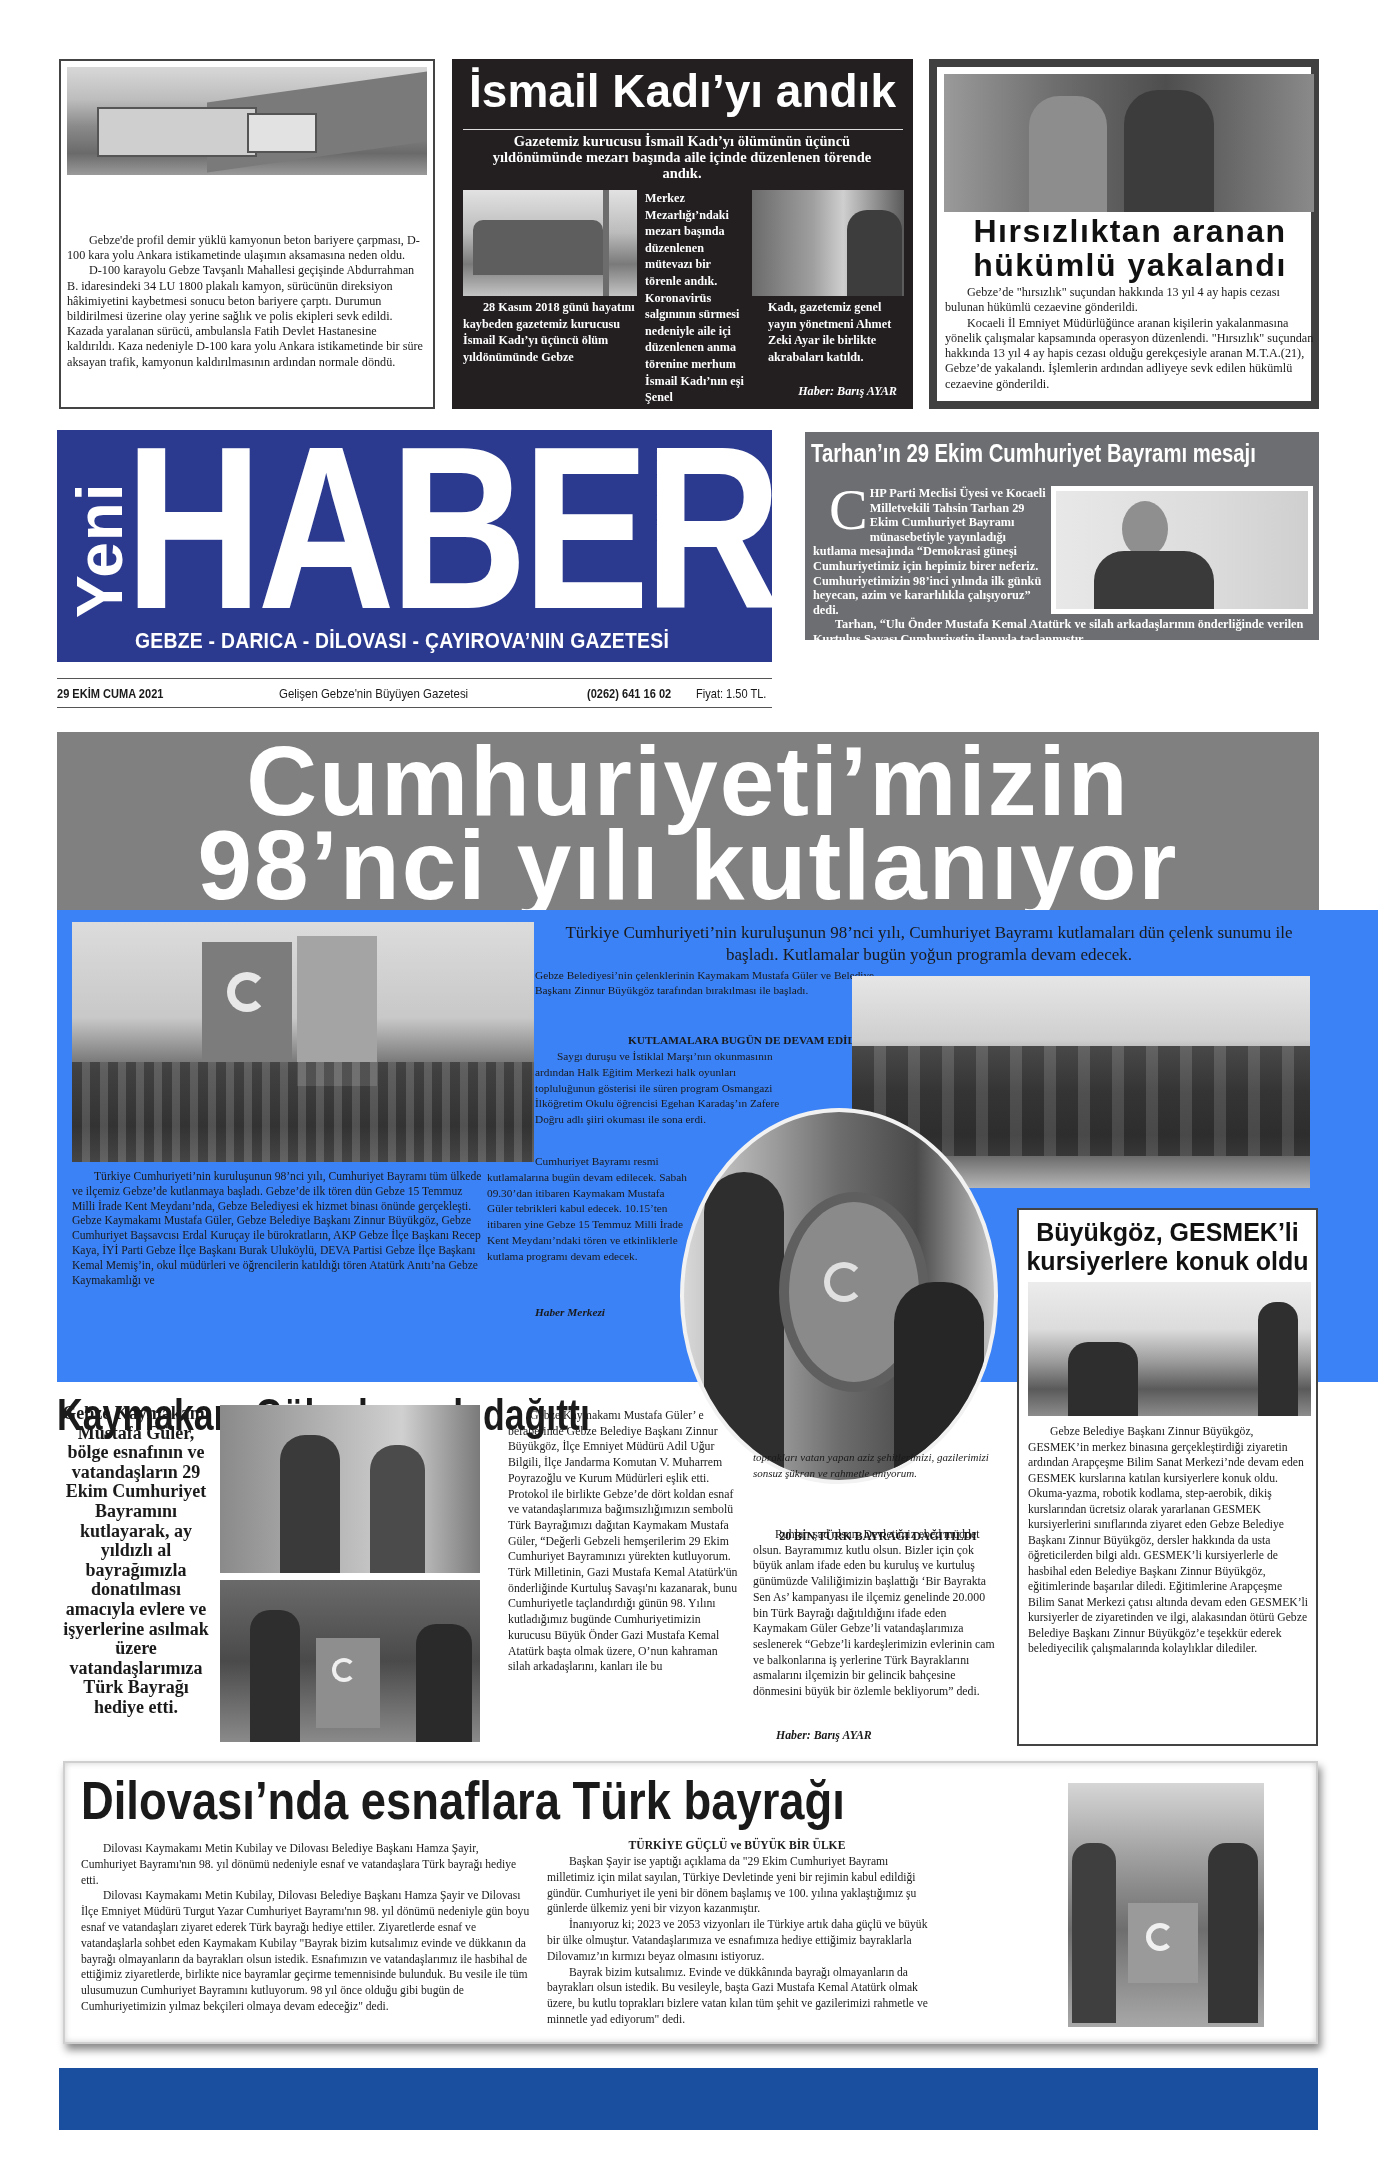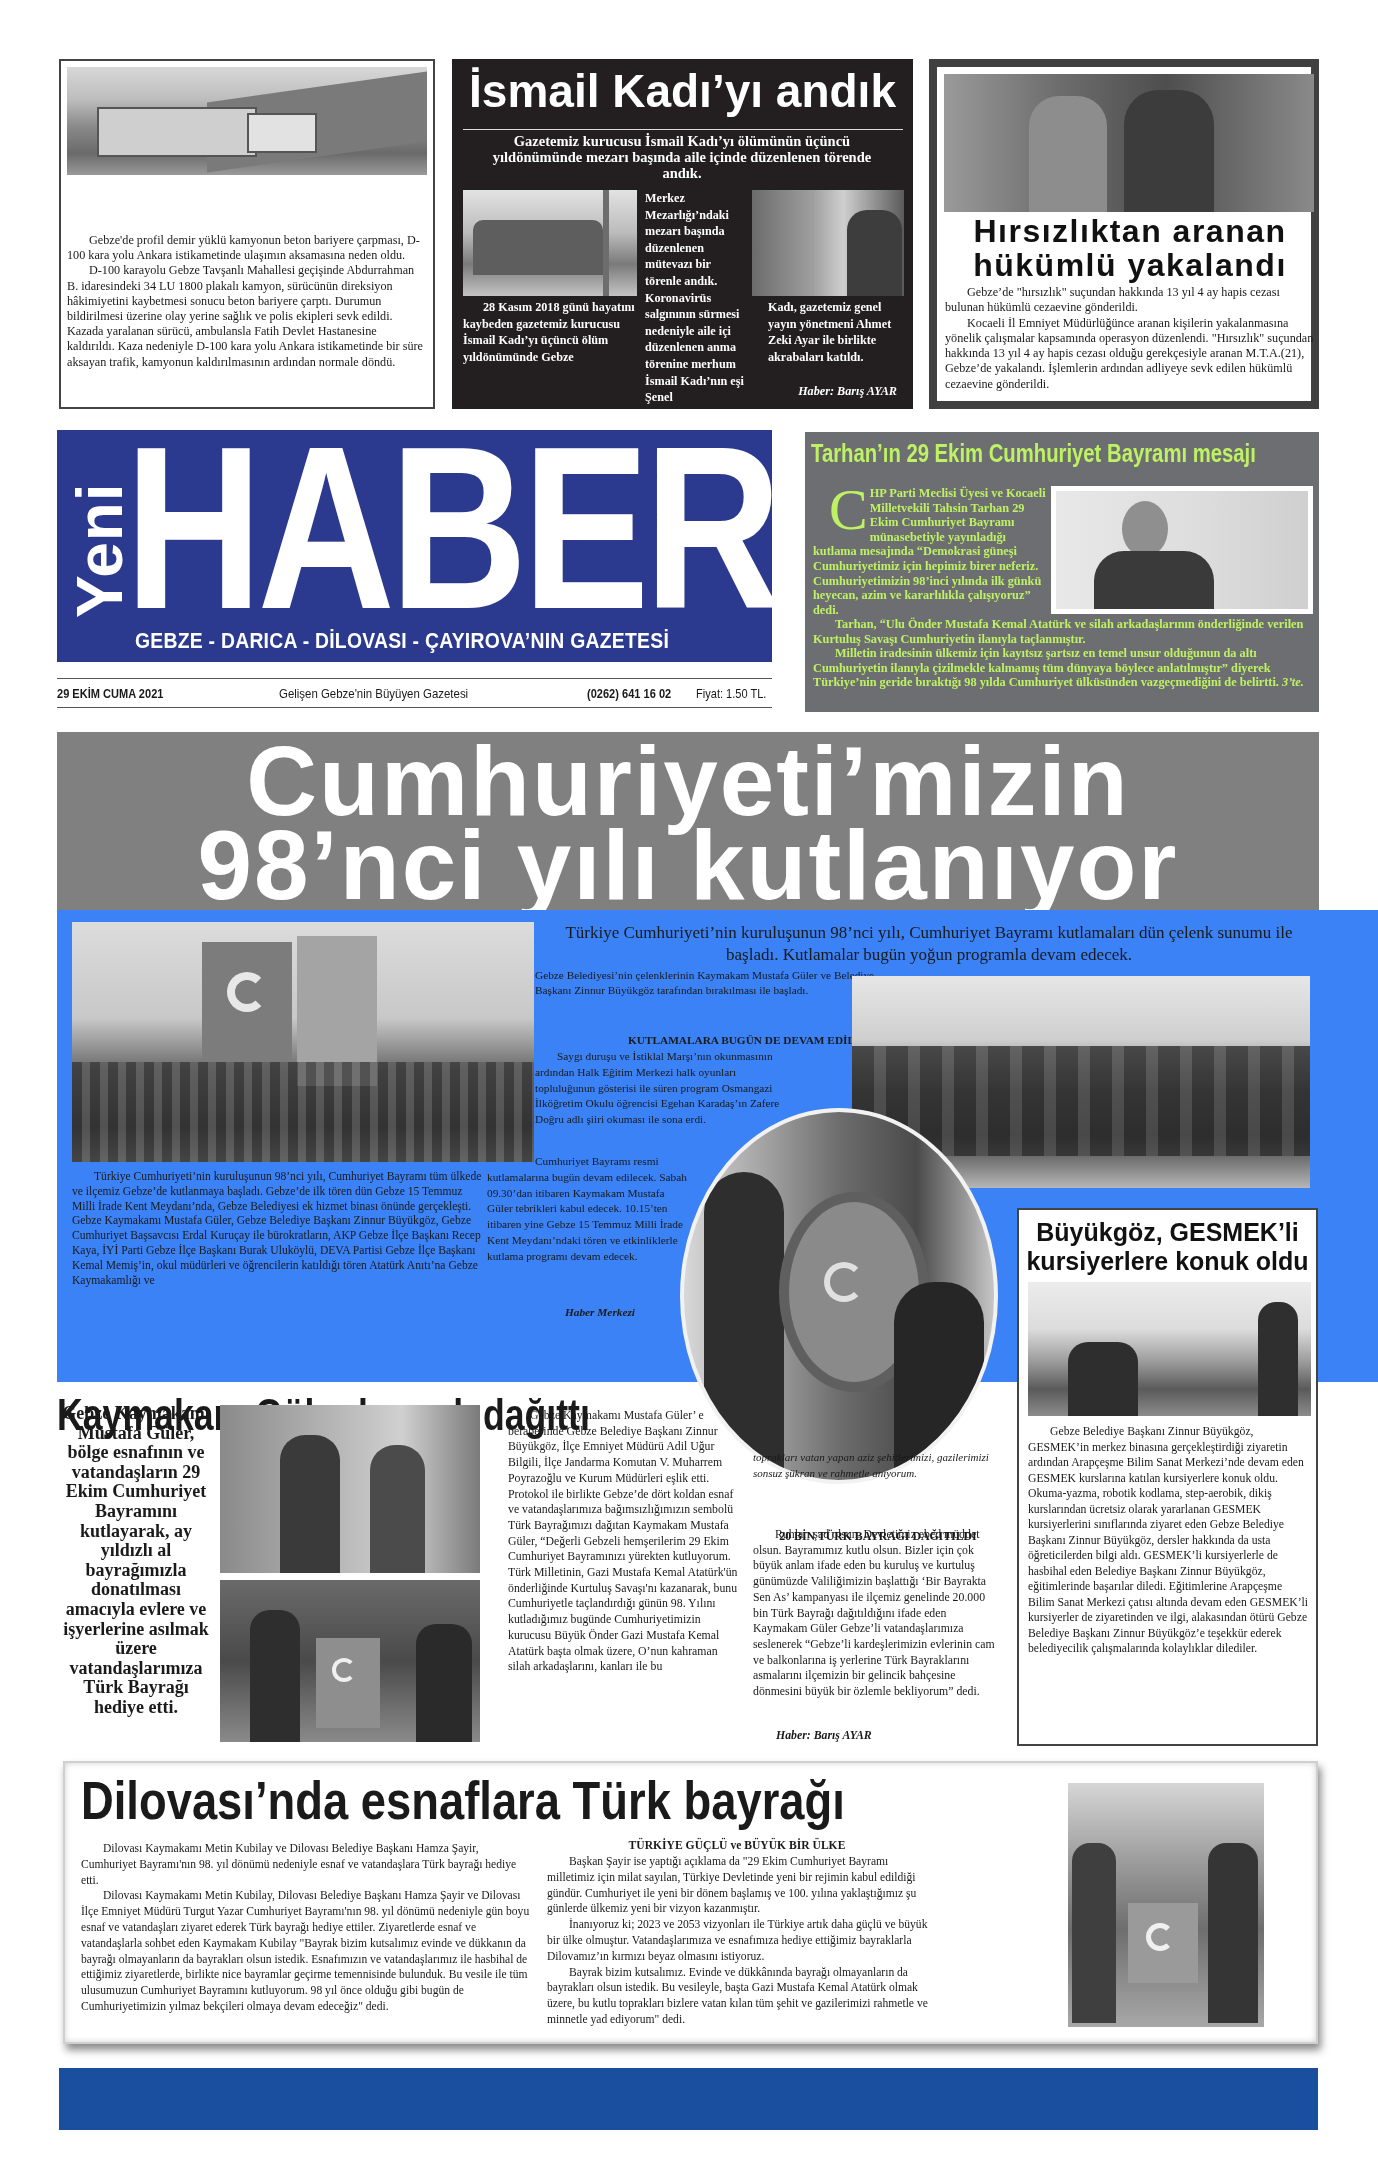--- a/index.html
+++ b/index.html
@@ -22,21 +22,21 @@
   
   .masthead { left: 57px; top: 430px; width: 715px; height: 232px; background: #2b3a8f; overflow: hidden; }
   .yeni { position: absolute; left: 6px; top: 188px; transform: rotate(-90deg); transform-origin: left top; color: #fff; font-family: "Liberation Sans", sans-serif; font-weight: bold; font-size: 64px; letter-spacing: 1px; }
   .haber { position: absolute; left: 68px; top: -18px; color: #fff; font-family: "Liberation Sans", sans-serif; font-weight: bold; font-size: 232px; letter-spacing: -6px; line-height: 232px; transform: scaleX(0.82); transform-origin: left top; }
   .mast-sub { position: absolute; left: 78px; top: 198px; color: #fff; font-family: "Liberation Sans", sans-serif; font-weight: bold; font-size: 22.5px; letter-spacing: 0.3px; white-space: nowrap; transform: scaleX(0.86); transform-origin: left top; }
 
   .dateline { left: 57px; top: 678px; width: 715px; height: 30px; border-top: 1px solid #555; border-bottom: 1px solid #555; font-family: "Liberation Sans", sans-serif; font-size: 13px; }
   .dateline span { position: absolute; top: 7px; white-space: nowrap; }
 
   
-  .tarhan { left: 805px; top: 432px; width: 514px; height: 280px; background: #6d6e71; color: #bef264; }
+  .tarhan { left: 805px; top: 432px; width: 514px; height: 208px; background: #6d6e71; color: #ffffff; }
 
   
   .bighead { left: 57px; top: 732px; width: 1262px; height: 178px; background: #808080; }
   .bighead .line { position: absolute; left: 0; width: 1262px; text-align: center; color: #fff; font-family: "Liberation Sans", sans-serif; font-weight: bold; font-size: 98px; line-height: 90px; letter-spacing: 2px; }
 
   
   .mainstory { left: 57px; top: 910px; width: 1362px; height: 472px; background: #3b82f6; }
 
   
   .gesmek { left: 1017px; top: 1208px; width: 301px; height: 538px; border: 2px solid #444; background: #fff; }
@@ -132,21 +132,21 @@
     <div class="shape" style="left:155px;top:50px;width:40px;height:40px;border-radius:50%;border:8px solid #e8e8e8;border-right-color:transparent;"></div>
     <div class="shape" style="left:225px;top:14px;width:80px;height:150px;background:#a4a4a4;"></div>
     <div class="shape" style="left:0;top:140px;width:462px;height:100px;background:repeating-linear-gradient(90deg,#2e2e2e 0 10px,#5a5a5a 10px 18px);opacity:0.7;"></div>
   </div>
   <div class="serif" style="position:absolute;left:492px;top:12px;width:760px;text-align:center;font-size:17px;line-height:22px;transform:scaleY(1);">Türkiye Cumhuriyeti’nin kuruluşunun 98’nci yılı, Cumhuriyet Bayramı kutlamaları dün çelenk sunumu ile başladı. Kutlamalar bugün yoğun programla devam edecek.</div>
   <div class="body-text" style="position:absolute;left:15px;top:260px;width:410px;font-size:11.6px;line-height:14.8px;text-indent:22px;">Türkiye Cumhuriyeti’nin kuruluşunun 98’nci yılı, Cumhuriyet Bayramı tüm ülkede ve ilçemiz Gebze’de kutlanmaya başladı. Gebze’de ilk tören dün Gebze 15 Temmuz Milli İrade Kent Meydanı’nda, Gebze Belediyesi ek hizmet binası önünde gerçekleşti. Gebze Kaymakamı Mustafa Güler, Gebze Belediye Başkanı Zinnur Büyükgöz, Gebze Cumhuriyet Başsavcısı Erdal Kuruçay ile bürokratların, AKP Gebze İlçe Başkanı Recep Kaya, İYİ Parti Gebze İlçe Başkanı Burak Uluköylü, DEVA Partisi Gebze İlçe Başkanı Kemal Memiş’in, okul müdürleri ve öğrencilerin katıldığı tören Atatürk Anıtı’na Gebze Kaymakamlığı ve</div>
   <div class="body-text" style="position:absolute;left:478px;top:58px;width:352px;font-size:11.3px;line-height:15px;">Gebze Belediyesi’nin çelenklerinin Kaymakam Mustafa Güler ve Belediye Başkanı Zinnur Büyükgöz tarafından bırakılması ile başladı.</div>
   <div class="serif" style="position:absolute;left:500px;top:124px;width:330px;text-align:right;font-weight:bold;font-size:11.3px;">KUTLAMALARA BUGÜN DE DEVAM EDİLECEK</div>
   <div class="body-text" style="position:absolute;left:478px;top:139px;width:245px;font-size:11.3px;line-height:15.8px;text-indent:22px;">Saygı duruşu ve İstiklal Marşı’nın okunmasının ardından Halk Eğitim Merkezi halk oyunları topluluğunun gösterisi ile süren program Osmangazi İlköğretim Okulu öğrencisi Egehan Karadaş’ın Zafere Doğru adlı şiiri okuması ile sona erdi.</div>
   <div class="body-text" style="position:absolute;left:430px;top:244px;width:200px;font-size:11.3px;line-height:15.8px;text-indent:48px;">Cumhuriyet Bayramı resmi kutlamalarına bugün devam edilecek. Sabah 09.30’dan itibaren Kaymakam Mustafa Güler tebrikleri kabul edecek. 10.15’ten itibaren yine Gebze 15 Temmuz Milli İrade Kent Meydanı’ndaki tören ve etkinliklerle kutlama programı devam edecek.</div>
-  <div class="serif" style="position:absolute;left:478px;top:396px;font-weight:bold;font-style:italic;font-size:11.3px;margin-left:30px;">Haber Merkezi</div>
+  <div class="serif" style="position:absolute;left:478px;top:396px;font-weight:bold;font-style:italic;font-size:11.3px;">Haber Merkezi</div>
   <div class="photo" style="left:795px;top:66px;width:458px;height:212px;background:linear-gradient(180deg,#e6e6e6 0%,#cfcfcf 30%,#5c5c5c 55%,#3a3a3a 75%,#b6b6b6 100%);">
     <div class="shape" style="left:0;top:70px;width:458px;height:110px;background:repeating-linear-gradient(90deg,#2a2a2a 0 22px,#4c4c4c 22px 34px);opacity:0.8;"></div>
   </div>
 </div>
 
 <div class="abs" style="left:680px;top:1108px;width:318px;height:376px;border-radius:50%;border:4px solid #f2f2f2;overflow:hidden;background:linear-gradient(90deg,#d8d8d8 0%,#9a9a9a 30%,#6d6d6d 50%,#4a4a4a 75%,#c6c6c6 100%);">
   <div class="shape abs" style="left:20px;top:60px;width:80px;height:300px;background:#2e2e2e;border-radius:40px 40px 0 0;"></div>
   <div class="shape abs" style="left:95px;top:80px;width:150px;height:200px;border-radius:50%;background:#8a8a8a;border:10px solid #5f5f5f;"></div>
   <div class="shape abs" style="left:140px;top:150px;width:40px;height:40px;border-radius:50%;border:6px solid #e0e0e0;border-right-color:transparent;"></div>
   <div class="shape abs" style="left:210px;top:170px;width:90px;height:200px;background:#262626;border-radius:40px 40px 0 0;"></div>

